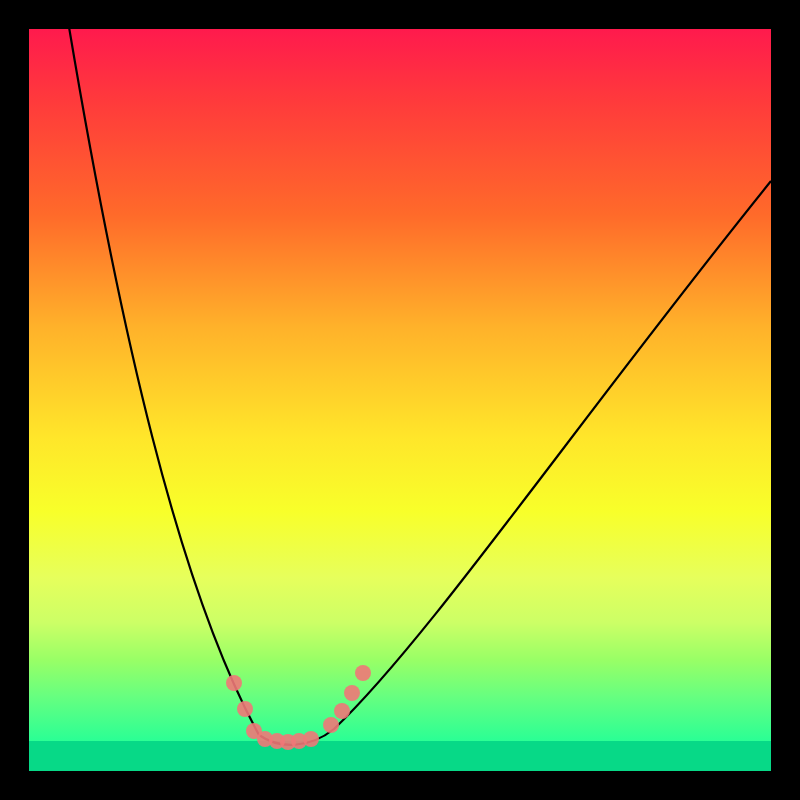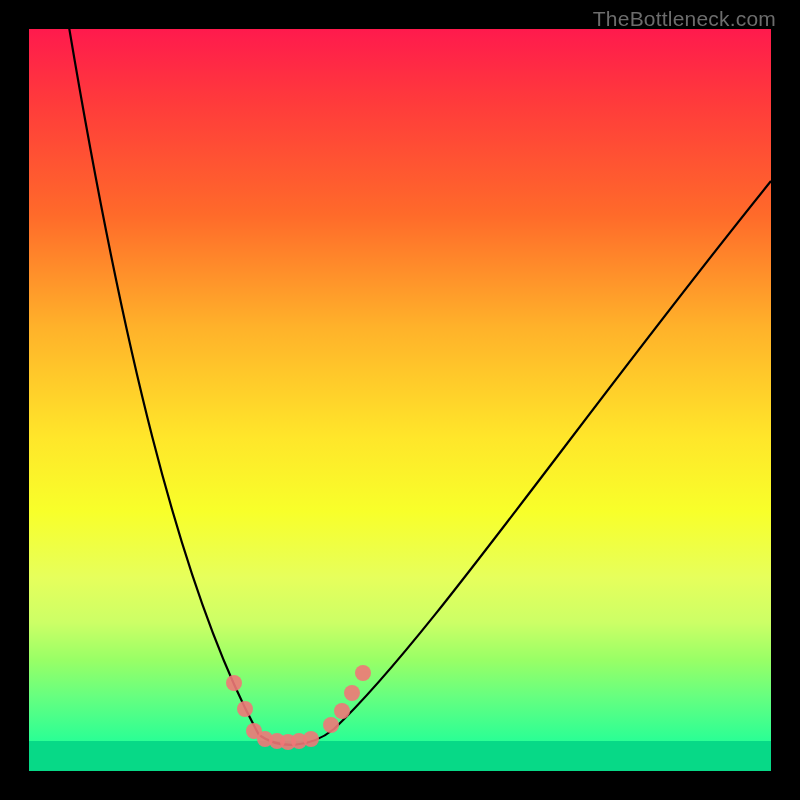--- a/index.html
+++ b/index.html
@@ -67,21 +67,20 @@
     left: 0;
     top: 0;
     width: 742px;
     height: 742px;
   }
 </style>
 </head>
 <body>
 
 <div class="frame">
-  <div class="watermark">TheBottleneck.com</div>
 
   <div class="plot">
     <div class="bottom-band"></div>
 
     <svg class="curve" viewBox="0 0 742 742" preserveAspectRatio="none">
       <path fill="none" stroke="#000000" stroke-width="2.2" d="M 37 -20 C 90 300, 150 560, 230 706 C 250 720, 280 720, 305 700 C 400 610, 550 390, 742 152"></path>
     </svg>
 
     <svg class="markers" viewBox="0 0 742 742" preserveAspectRatio="none">
 

